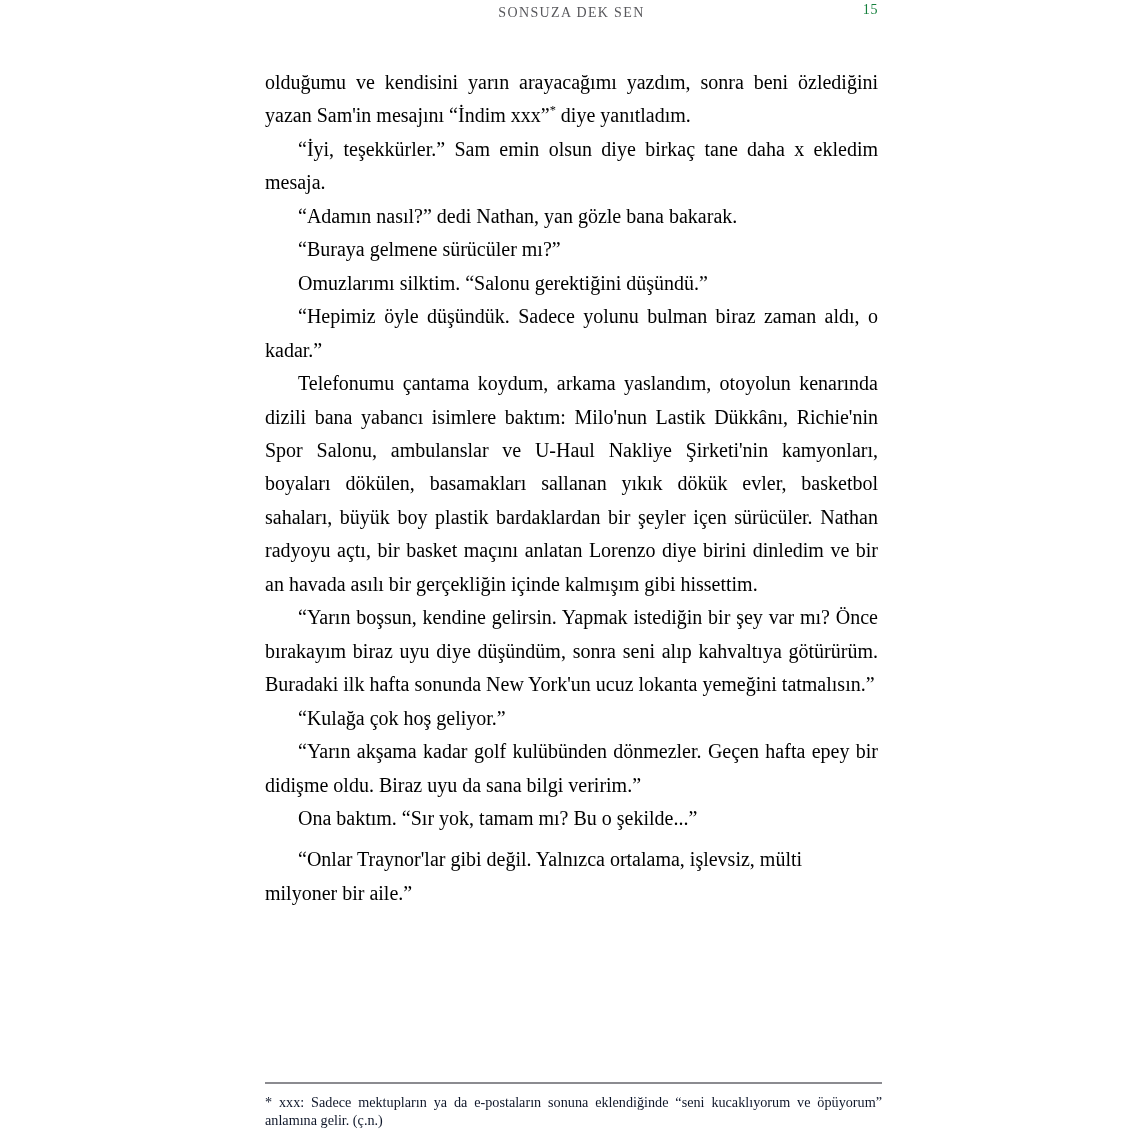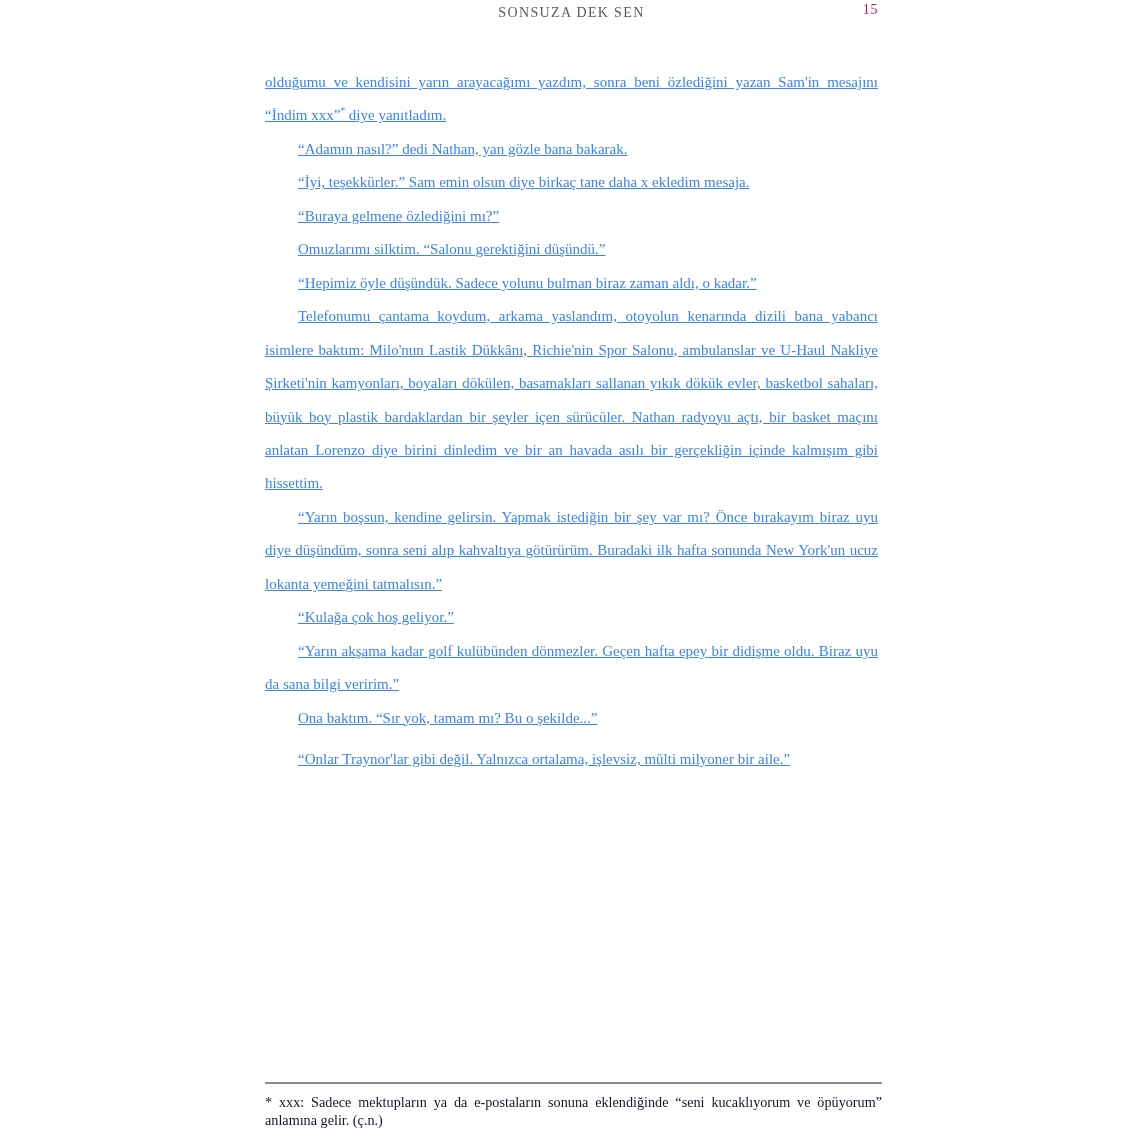--- a/index.html
+++ b/index.html
@@ -41,41 +41,40 @@
     text-transform: uppercase;
     white-space: nowrap;
     font-weight: 400;
   }
   .folio {
     position: absolute;
     right: 0;
     top: 2px;
     font-size: 14px;
     letter-spacing: 0.6px;
-    color: #be185d;
+    color: #15803d;
   }
 
   
   .textblock {
     position: absolute;
     left: 265px;
     top: 66px;
     width: 613px;
   }
 
   p.body-par {
     margin: 0;
-    font-size: 15px;
+    font-size: 20px;
     line-height: 33.45px;
     text-align: justify;
     text-justify: inter-word;
-    color: #3b82f6;
+    color: #000000;
     -webkit-font-smoothing: antialiased;
     hyphens: manual;
-    text-decoration: underline;
   }
   p.body-par.indent {
     text-indent: 33px;
   }
   p.body-par:last-child {
     text-align: left;
     margin-top: 8px;
   }
   sup.fn-marker {
     font-size: 0.62em;
@@ -112,23 +111,23 @@
 
   <div class="running-head">
     <span class="running-head-title">SONSUZA DEK SEN</span>
   </div>
   <div class="folio" style="right:262px;">15</div>
 
   <div class="textblock">
 
     <p class="body-par"><span>olduğumu ve kendisini yarın arayacağımı yazdım, sonra beni özlediğini yazan Sam'in mesajını “İndim xxx”</span><sup class="fn-marker">*</sup><span> diye yanıtladım.</span></p>
 
+    <p class="body-par indent">“İyi, teşekkürler.” Sam emin olsun diye birkaç tane daha x ekledim mesaja.</p>
     <p class="body-par indent">“Adamın nasıl?” dedi Nathan, yan gözle bana bakarak.</p>
-    <p class="body-par indent">“İyi, teşekkürler.” Sam emin olsun diye birkaç tane daha x ekledim mesaja.</p>
-    <p class="body-par indent">“Buraya gelmene özlediğini mı?”</p>
+    <p class="body-par indent">“Buraya gelmene sürücüler mı?”</p>
     <p class="body-par indent">Omuzlarımı silktim. “Salonu gerektiğini düşündü.”</p>
     <p class="body-par indent">“Hepimiz öyle düşündük. Sadece yolunu bulman biraz zaman aldı, o kadar.”</p>
     <p class="body-par indent">Telefonumu çantama koydum, arkama yaslandım, otoyolun kenarında dizili bana yabancı isimlere baktım: Milo'nun Lastik Dükkânı, Richie'nin Spor Salonu, ambulanslar ve U-Haul Nakliye Şirketi'nin kamyonları, boyaları dökülen, basamakları sallanan yıkık dökük evler, basketbol sahaları, büyük boy plastik bardaklardan bir şeyler içen sürücüler. Nathan radyoyu açtı, bir basket maçını anlatan Lorenzo diye birini dinledim ve bir an havada asılı bir gerçekliğin içinde kalmışım gibi hissettim.</p>
     <p class="body-par indent">“Yarın boşsun, kendine gelirsin. Yapmak istediğin bir şey var mı? Önce bırakayım biraz uyu diye düşündüm, sonra seni alıp kahvaltıya götürürüm. Buradaki ilk hafta sonunda New York'un ucuz lokanta yemeğini tatmalısın.”</p>
     <p class="body-par indent">“Kulağa çok hoş geliyor.”</p>
     <p class="body-par indent">“Yarın akşama kadar golf kulübünden dönmezler. Geçen hafta epey bir didişme oldu. Biraz uyu da sana bilgi veririm.”</p>
     <p class="body-par indent">Ona baktım. “Sır yok, tamam mı? Bu o şekilde...”</p>
     <p class="body-par indent">“Onlar Traynor'lar gibi değil. Yalnızca ortalama, işlevsiz, mülti milyoner bir aile.”</p>
   </div>
 

